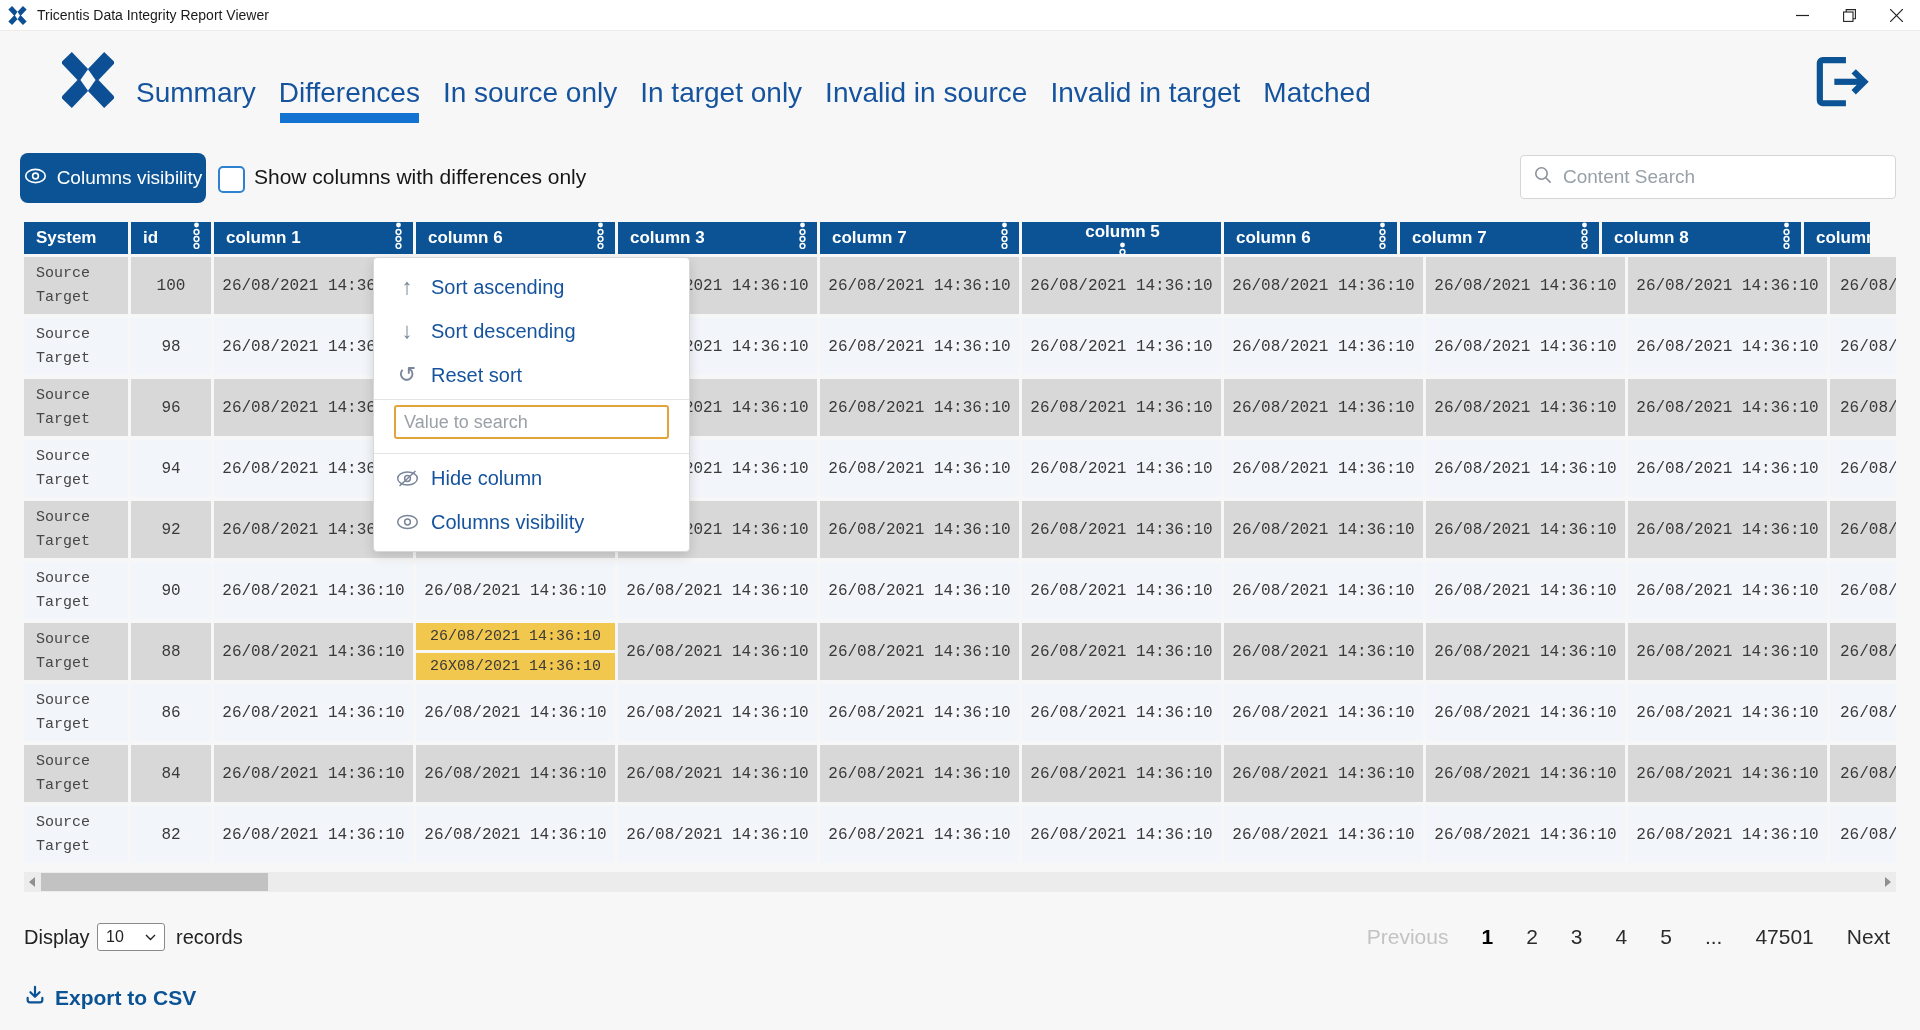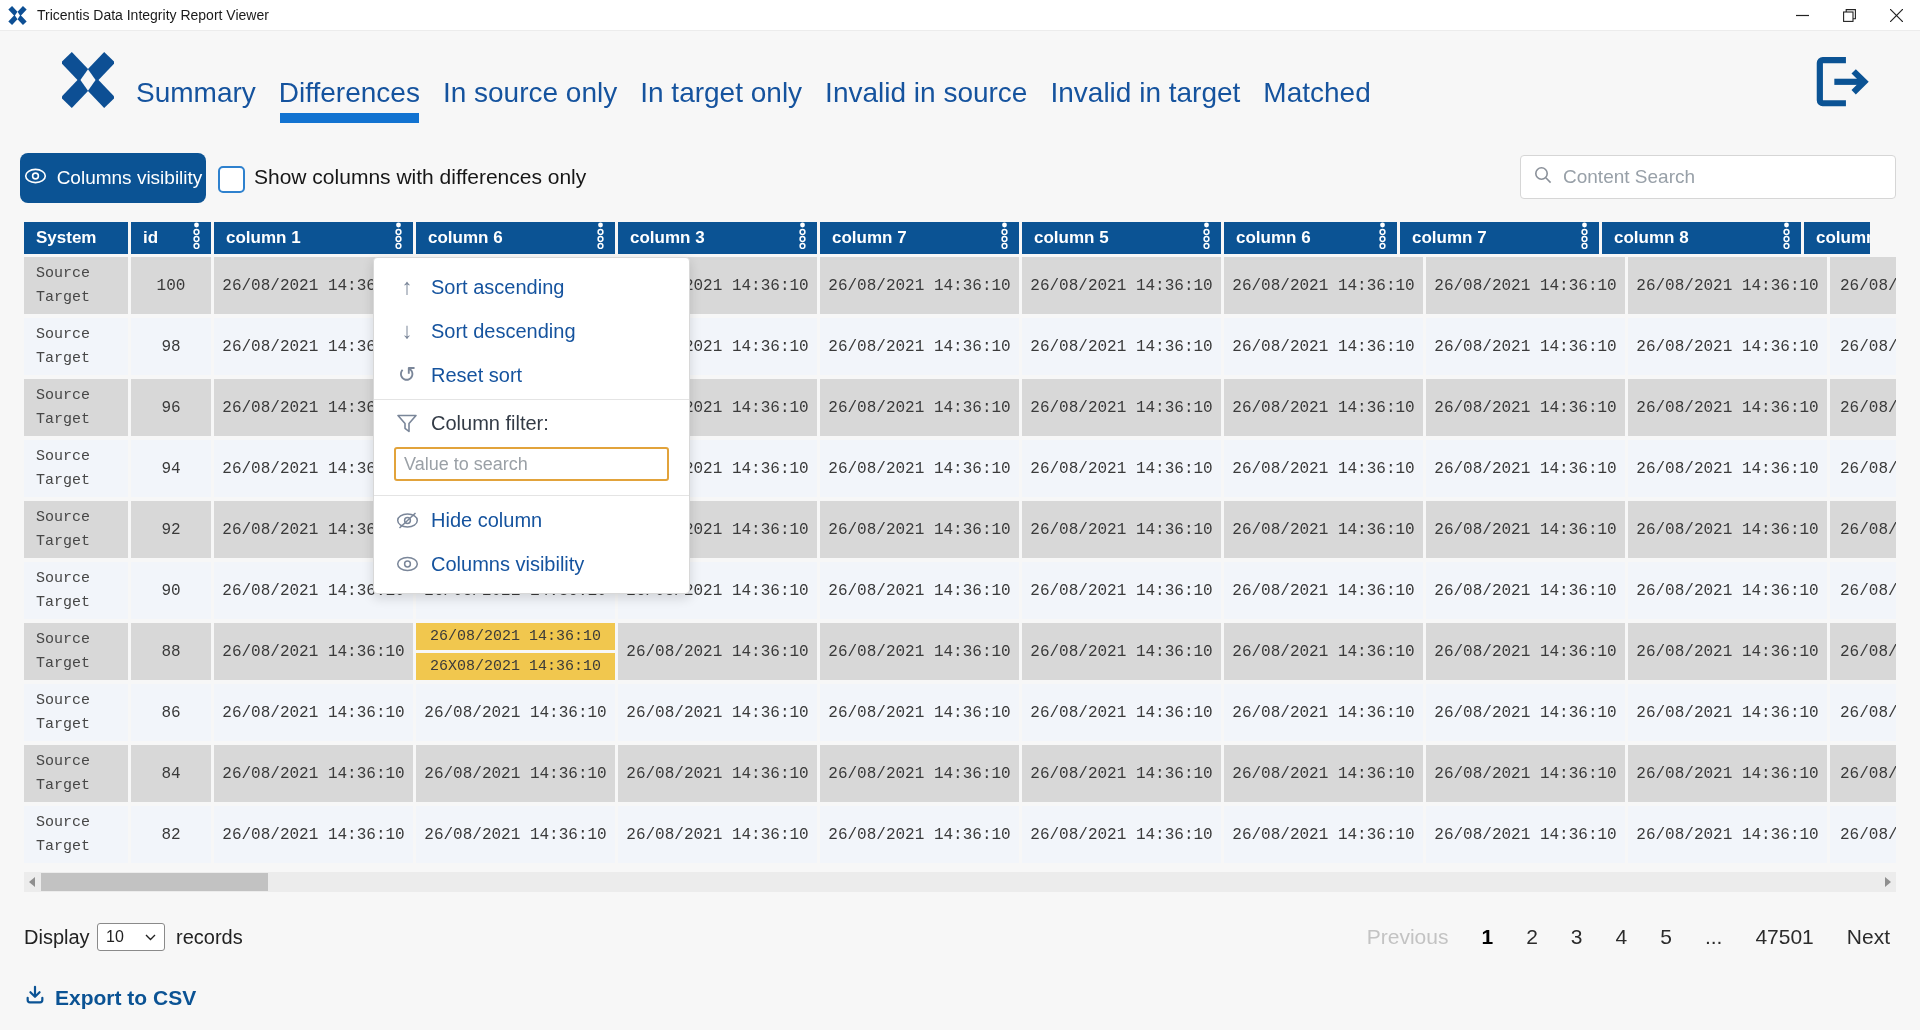--- a/index.html
+++ b/index.html
@@ -210,21 +210,21 @@
       </div>
       <div class="hcell" style="width: 199px;">
         <span>column 7</span>
         <span class="dots"><svg width="9" height="27" viewBox="0 0 9 27">
             <circle cx="4.5" cy="3" r="2.4" fill="#fff"></circle>
             <circle cx="4.5" cy="10" r="2.4" fill="none" stroke="#fff" stroke-width="1.5"></circle>
             <circle cx="4.5" cy="17" r="2.4" fill="none" stroke="#fff" stroke-width="1.5"></circle>
             <circle cx="4.5" cy="24" r="2.4" fill="none" stroke="#fff" stroke-width="1.5"></circle>
           </svg></span>
       </div>
-      <div class="hcell" style="width: 199px;">
+      <div class="hcell" style="width: 199px; flex-direction: column;">
         <span>column 5</span>
         <span class="dots"><svg width="9" height="27" viewBox="0 0 9 27">
             <circle cx="4.5" cy="3" r="2.4" fill="#fff"></circle>
             <circle cx="4.5" cy="10" r="2.4" fill="none" stroke="#fff" stroke-width="1.5"></circle>
             <circle cx="4.5" cy="17" r="2.4" fill="none" stroke="#fff" stroke-width="1.5"></circle>
             <circle cx="4.5" cy="24" r="2.4" fill="none" stroke="#fff" stroke-width="1.5"></circle>
           </svg></span>
       </div>
       <div class="hcell" style="width: 173px; align-items: center;">
         <span>column 6</span>
@@ -461,28 +461,20 @@
   </div>
   <div class="mitem">
     <span class="micon">↓</span>
     <span>Sort descending</span>
   </div>
   <div class="mitem">
     <span class="micon">↺</span>
     <span>Reset sort</span>
   </div>
   <div class="msep"></div>
-  <div class="mitem mfilter">
-    <span class="micon">
-      <svg width="20" height="19" viewBox="0 0 20 19" fill="none" stroke="#7a8699" stroke-width="1.6" stroke-linejoin="round">
-        <path d="M1 1.5 h18 l-7 8 v8 l-4 -3.2 v-4.8 z"></path>
-      </svg>
-    </span>
-    <span>Column filter:</span>
-  </div>
   <div class="minput-wrap">
     <input class="minput" type="text" placeholder="Value to search" style="">
   </div>
   <div class="msep"></div>
   <div class="mitem">
     <span class="micon">
       <svg width="23" height="17" viewBox="0 0 23 17" fill="none" stroke="#7a8699" stroke-width="1.5">
         <ellipse cx="11.5" cy="8.5" rx="9.8" ry="6.4"></ellipse>
           <circle cx="11.5" cy="8.5" r="2.9"></circle>
           <line x1="3.5" y1="16" x2="19.5" y2="1"></line>

